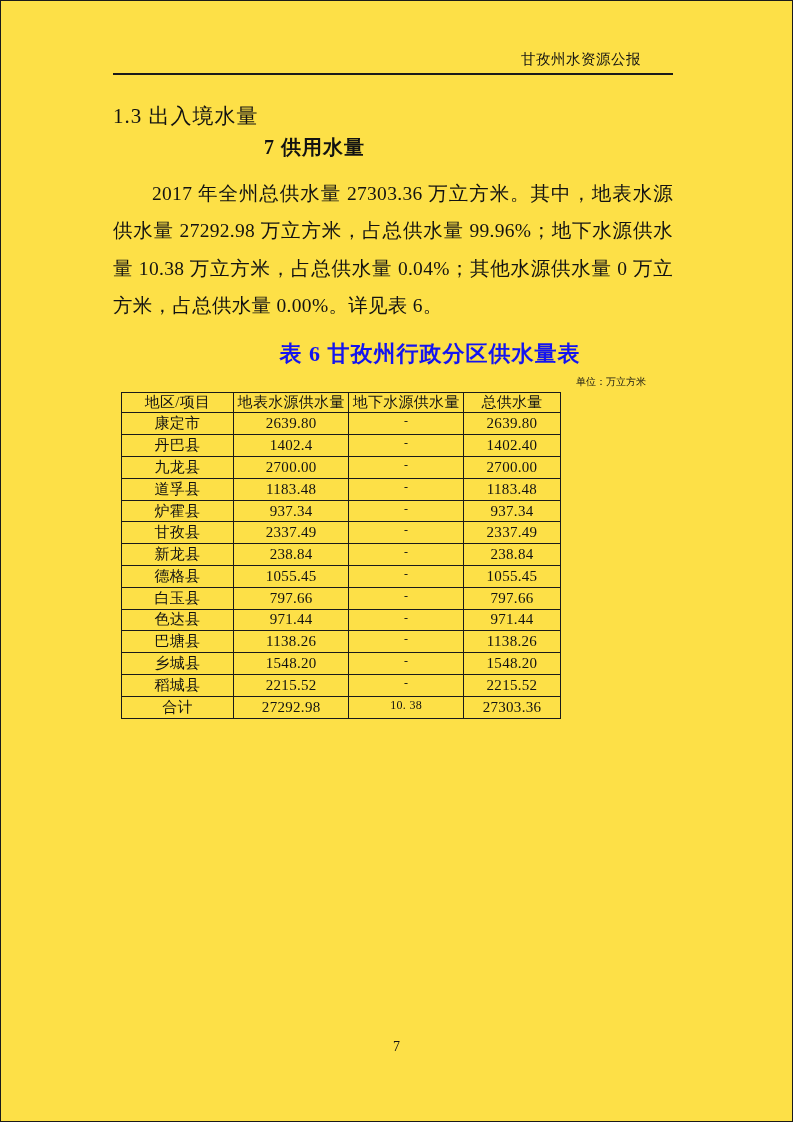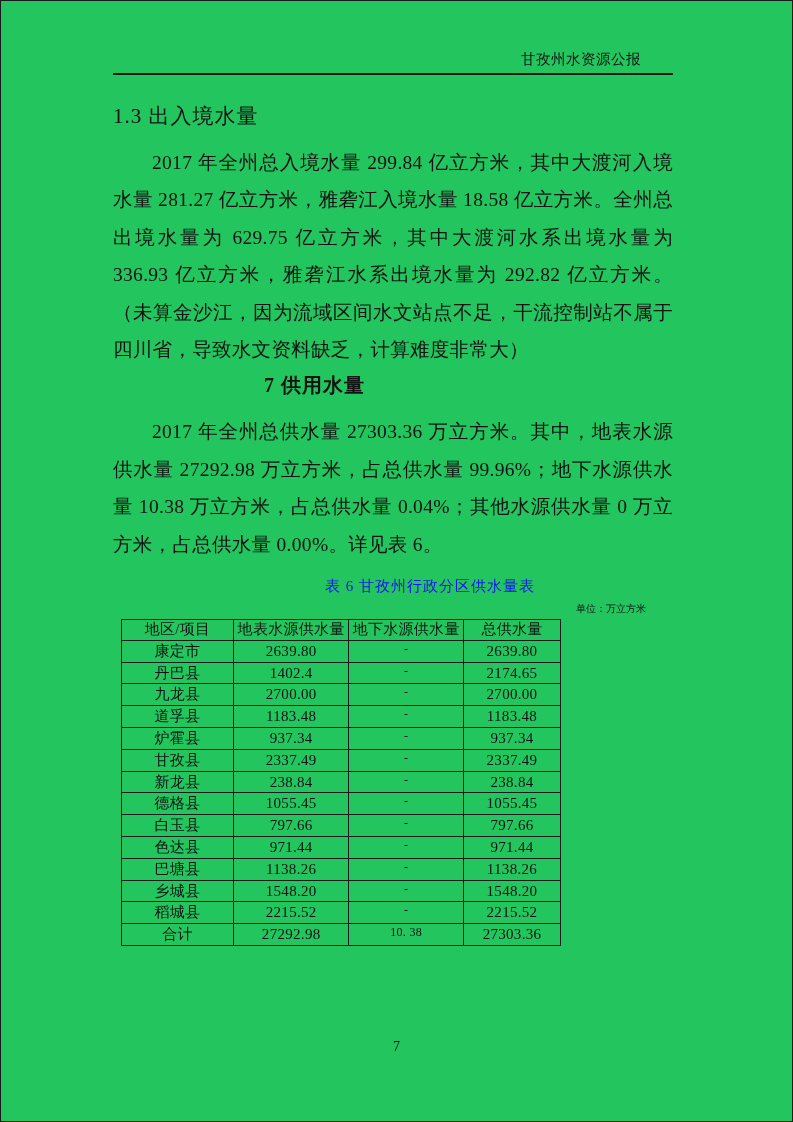--- a/index.html
+++ b/index.html
@@ -6,21 +6,21 @@
     margin: 0;
     padding: 0;
     background: #ffffff;
   }
   .page {
     position: relative;
     width: 793px;
     height: 1122px;
     box-sizing: border-box;
     border: 1px solid #1a1a1a;
-    background: #22c55e;
+    background: #fde047;
     font-family: "Liberation Serif", "DejaVu Serif", serif;
     color: #121212;
     overflow: hidden;
   }
   .content {
     position: absolute;
     left: 112px;
     top: 0;
     width: 560px;
   }
@@ -50,22 +50,22 @@
   .sub-heading {
     margin: 4px 0 0 151px;
     font-size: 20px;
     font-weight: bold;
     letter-spacing: 1px;
   }
   .table-title {
     margin: 14px 0 0 0;
     padding-left: 74px;
     text-align: center;
-    font-size: 15px;
-    font-weight: normal;
+    font-size: 22px;
+    font-weight: bold;
     letter-spacing: 1px;
   }
   .unit-label {
     margin: 6px 27px 3px 0;
     text-align: right;
     font-size: 10px;
   }
   table.data-table {
     margin-left: 8px;
     width: 440px;
@@ -108,21 +108,20 @@
 
 <div class="page">
   <div class="content">
 
     <div class="doc-header">
       <span>甘孜州水资源公报</span>
     </div>
 
     <div class="section-heading">1.3 出入境水量</div>
 
-    <p class="body-paragraph">2017 年全州总入境水量 299.84 亿立方米，其中大渡河入境水量 281.27 亿立方米，雅砻江入境水量 18.58 亿立方米。全州总出境水量为 629.75 亿立方米，其中大渡河水系出境水量为 336.93 亿立方米，雅砻江水系出境水量为 292.82 亿立方米。（未算金沙江，因为流域区间水文站点不足，干流控制站不属于四川省，导致水文资料缺乏，计算难度非常大）</p>
 
     <div class="sub-heading">7 供用水量</div>
 
     <p class="body-paragraph">2017 年全州总供水量 27303.36 万立方米。其中，地表水源供水量 27292.98 万立方米，占总供水量 99.96%；地下水源供水量 10.38 万立方米，占总供水量 0.04%；其他水源供水量 0 万立方米，占总供水量 0.00%。详见表 6。</p>
 
     <div class="table-title" id="table-title" style="color: rgb(20, 20, 240);">表 6 甘孜州行政分区供水量表</div>
 
     <div class="unit-label">单位：万立方米</div>
 
     <table class="data-table">
@@ -144,21 +143,21 @@
           <tr>
             <td>康定市</td>
             <td>2639.80</td>
             <td>-</td>
             <td>2639.80</td>
           </tr>
           <tr>
             <td>丹巴县</td>
             <td>1402.4</td>
             <td>-</td>
-            <td>2174.65</td>
+            <td>1402.40</td>
           </tr>
           <tr>
             <td>九龙县</td>
             <td>2700.00</td>
             <td>-</td>
             <td>2700.00</td>
           </tr>
           <tr>
             <td>道孚县</td>
             <td>1183.48</td>

